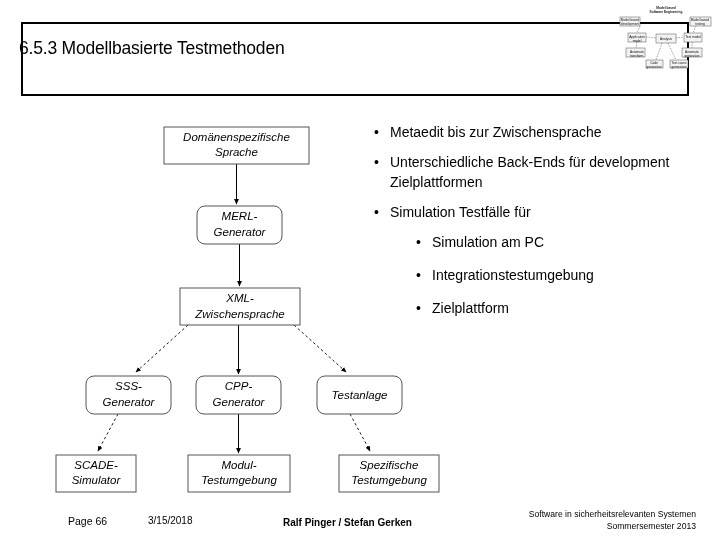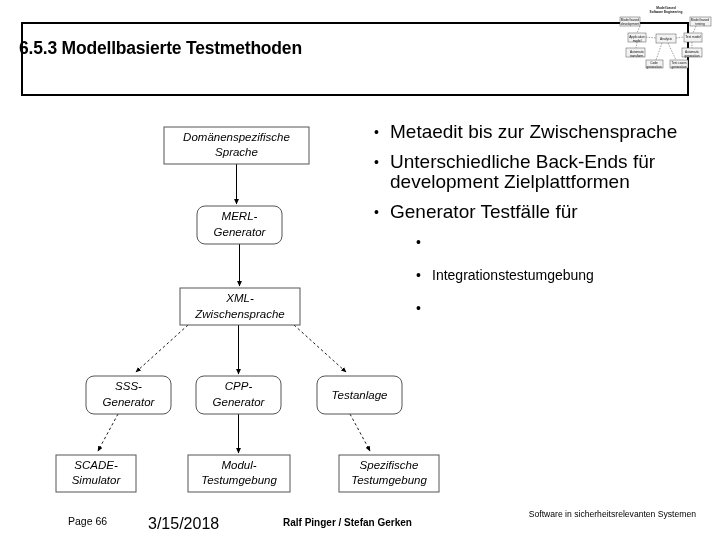--- a/index.html
+++ b/index.html
@@ -25,21 +25,21 @@
     height: 74px;
     border: 2px solid #000000;
     box-sizing: border-box;
     background: #ffffff;
   }
   #page-title {
     position: absolute;
     left: 19px;
     top: 38px;
     font-size: 17.5px;
-    font-weight: bold;
+    font-weight: normal;
     letter-spacing: -0.2px;
     white-space: nowrap;
   }
 
   
   #header-logo {
     position: absolute;
     right: 6px;
     top: 4px;
     width: 96px;
@@ -82,38 +82,38 @@
   .bullet-row.level-2 { padding-left: 42px; margin-bottom: 13px; }
   .bullet-mark {
     flex: 0 0 auto;
     width: 16px;
     font-size: 14px;
     line-height: 20px;
     text-align: left;
   }
   .bullet-text {
     flex: 1 1 auto;
-    font-size: 19px;
+    font-size: 14px;
     line-height: 20px;
   }
   .level-2 .bullet-text { font-size: 14px; }
 
   
   #footer-page {
     position: absolute;
     left: 39px;
     top: 515px;
     font-size: 10.5px;
     padding-left: 29px;
   }
   #footer-date {
     position: absolute;
     left: 148px;
     top: 515px;
-    font-size: 16px;
+    font-size: 10px;
   }
   #footer-authors {
     position: absolute;
     left: 283px;
     top: 517px;
     font-size: 10px;
     font-weight: bold;
   }
   #footer-course {
     position: absolute;
@@ -249,32 +249,35 @@
   <div class="bullet-row level-1">
     <span class="bullet-mark">•</span>
     <span class="bullet-text">Metaedit bis zur Zwischensprache</span>
   </div>
   <div class="bullet-row level-1">
     <span class="bullet-mark">•</span>
     <span class="bullet-text">Unterschiedliche Back-Ends für development Zielplattformen</span>
   </div>
   <div class="bullet-row level-1">
     <span class="bullet-mark">•</span>
-    <span class="bullet-text">Generator Testfälle für</span>
+    <span class="bullet-text">Simulation Testfälle für</span>
   </div>
   <div class="bullet-row level-2">
     <span class="bullet-mark">•</span>
+    <span class="bullet-text">Simulation am PC</span>
   </div>
   <div class="bullet-row level-2">
     <span class="bullet-mark">•</span>
     <span class="bullet-text">Integrationstestumgebung</span>
   </div>
   <div class="bullet-row level-2">
     <span class="bullet-mark">•</span>
+    <span class="bullet-text">Zielplattform</span>
   </div>
 </div>
 
 <div id="footer-page">Page 66</div>
 <div id="footer-date">3/15/2018</div>
 <div id="footer-authors">Ralf Pinger / Stefan Gerken</div>
 <div id="footer-course">
   <div>Software in sicherheitsrelevanten Systemen</div>
+  <div>Sommersemester 2013</div>
 </div>
 
 </body></html>

